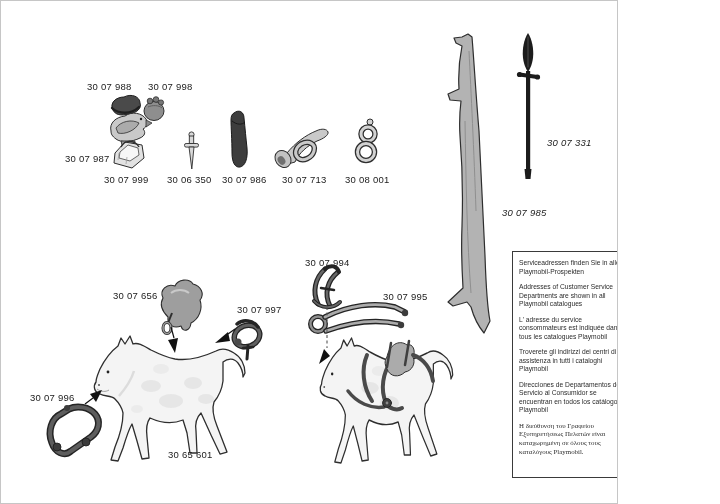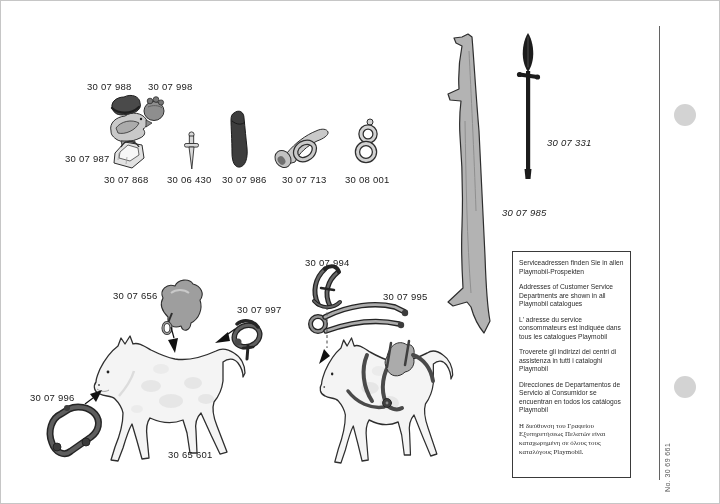--- a/index.html
+++ b/index.html
@@ -1,17 +1,17 @@
 <!DOCTYPE html>
 <html><head>
 <meta charset="utf-8">
 <style>
   html,body{margin:0;padding:0;background:#fff;}
   .page{
-    position:relative;width:720px;height:504px;background:#ffffff;
+    position:relative;width:618px;height:504px;background:#ffffff;
     border:1px solid #c6c6c6;box-sizing:border-box;overflow:hidden;
     font-family:"Liberation Sans", sans-serif;
   }
   .svgcanvas{position:absolute;left:0;top:0;width:720px;height:504px;}
   .plabel{
     position:absolute;font-size:9.5px;color:#1a1a1a;white-space:nowrap;
     letter-spacing:0.25px;
   }
   .servicebox{
     position:absolute;left:511px;top:250px;width:119px;height:227px;
@@ -201,22 +201,22 @@
       <polygon points="101,389 89,393 95,401" fill="#111"></polygon>
       <path d="M326,306 L326,347" stroke="#555" stroke-width="1.1" stroke-dasharray="3,2.6" fill="none"></path>
       <polygon points="318,363 329,355 323,348" fill="#111"></polygon>
     </g>
   </svg>
 
   <div>
     <div class="plabel" style="left:86px;top:80px;">30 07 988</div>
     <div class="plabel" style="left:147px;top:80px;">30 07 998</div>
     <div class="plabel" style="left:64px;top:131px;margin-top:21px;">30 07 987</div>
-    <div class="plabel" style="left:103px;top:173px;">30 07 868</div>
-    <div class="plabel" style="left:166px;top:173px;">30 06 430</div>
+    <div class="plabel" style="left:103px;top:173px;">30 07 999</div>
+    <div class="plabel" style="left:166px;top:173px;">30 06 350</div>
     <div class="plabel" style="left:221px;top:173px;">30 07 986</div>
     <div class="plabel" style="left:281px;top:173px;">30 07 713</div>
     <div class="plabel" style="left:344px;top:173px;">30 08 001</div>
     <div class="plabel" style="left:546px;top:136px;font-style:italic;">30 07 331</div>
     <div class="plabel" style="left:501px;top:206px;font-style:italic;">30 07 985</div>
     <div class="plabel" style="left:112px;top:289px;">30 07 656</div>
     <div class="plabel" style="left:236px;top:303px;">30 07 997</div>
     <div class="plabel" style="left:295px;top:256px;margin-left:9px;">30 07 994</div>
     <div class="plabel" style="left:382px;top:290px;">30 07 995</div>
     <div class="plabel" style="left:29px;top:391px;">30 07 996</div>

